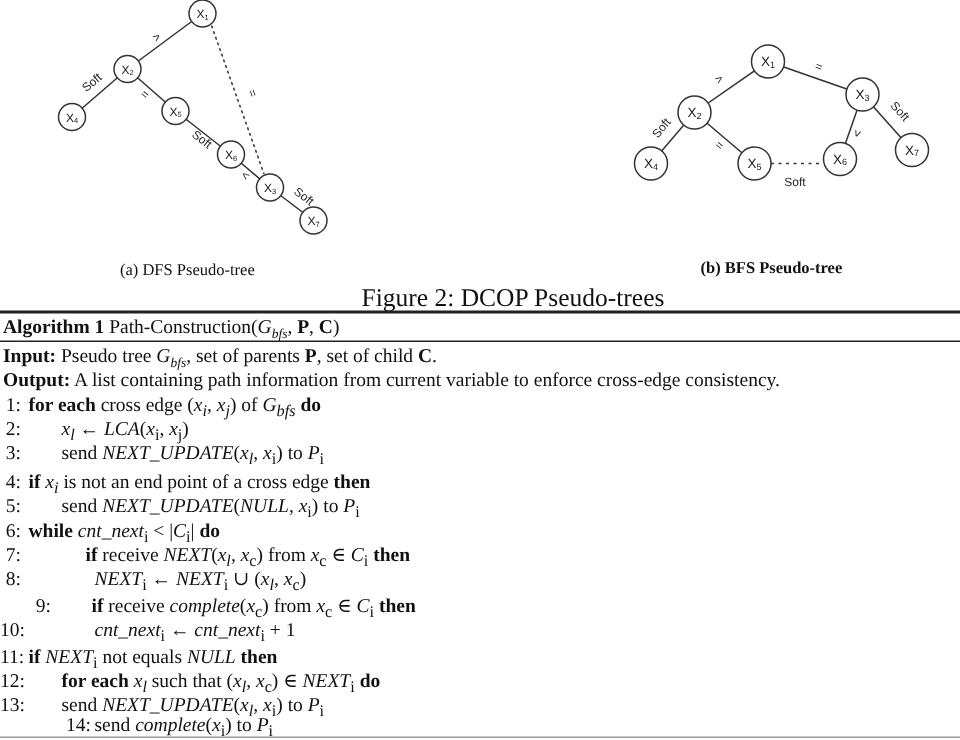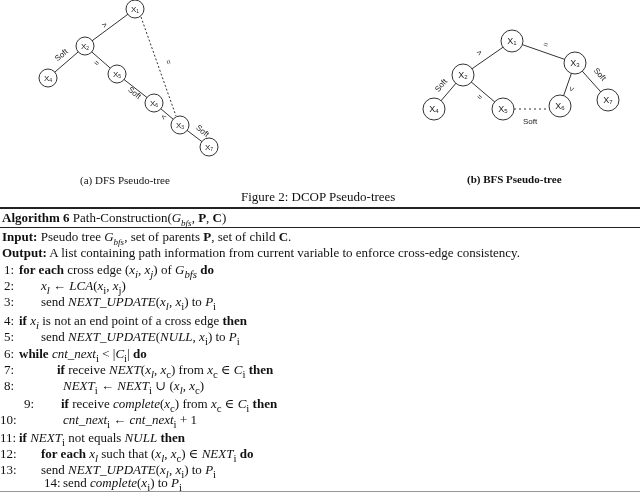--- a/index.html
+++ b/index.html
@@ -86,26 +86,26 @@
       <text x="545" y="47" transform="rotate(20 545 47)">=</text>
       <text x="443" y="87" transform="rotate(-50 443 87)">Soft</text>
       <text x="478" y="99" transform="rotate(40 478 99)">=</text>
       <text x="574" y="90" transform="rotate(-70 574 90)">&lt;</text>
       <text x="598" y="76" transform="rotate(48 598 76)">Soft</text>
       <text x="530" y="124">Soft</text>
     </g>
   </svg>
   <div class="cap" style="left:80px;top:174px;">(a) DFS Pseudo-tree</div>
   <div class="cap" style="left:467px;top:173px;font-weight:bold;">(b) BFS Pseudo-tree</div>
-  <div class="cap" style="left:241px;top:189px;font-size:13px;">Figure 2: DCOP Pseudo-trees</div>
+  <div class="cap" style="left:241px;top:189px;font-size:17px;">Figure 2: DCOP Pseudo-trees</div>
 </div>
 
 <div class="rule" style="top:207px;height:2px;"></div>
 <div class="algo-title">
-  <b>Algorithm 6</b>
+  <b>Algorithm 1</b>
   <span>Path-Construction(</span><i>G<sub style="font-size:9px;">bfs</sub></i>, <b>P</b>, <b>C</b>)
 </div>
 <div class="rule" style="top:227px;height:1px;"></div>
 
 <div class="io" style="top:229px;">
   <b>Input:</b> Pseudo tree <i>G<sub style="font-size:9px;">bfs</sub></i>, set of parents <b>P</b>, set of child <b>C</b>.
 </div>
 <div class="io" style="top:245px;">
   <b>Output:</b><span> A list containing path information from current variable to enforce cross-edge consistency.</span>
 </div>

